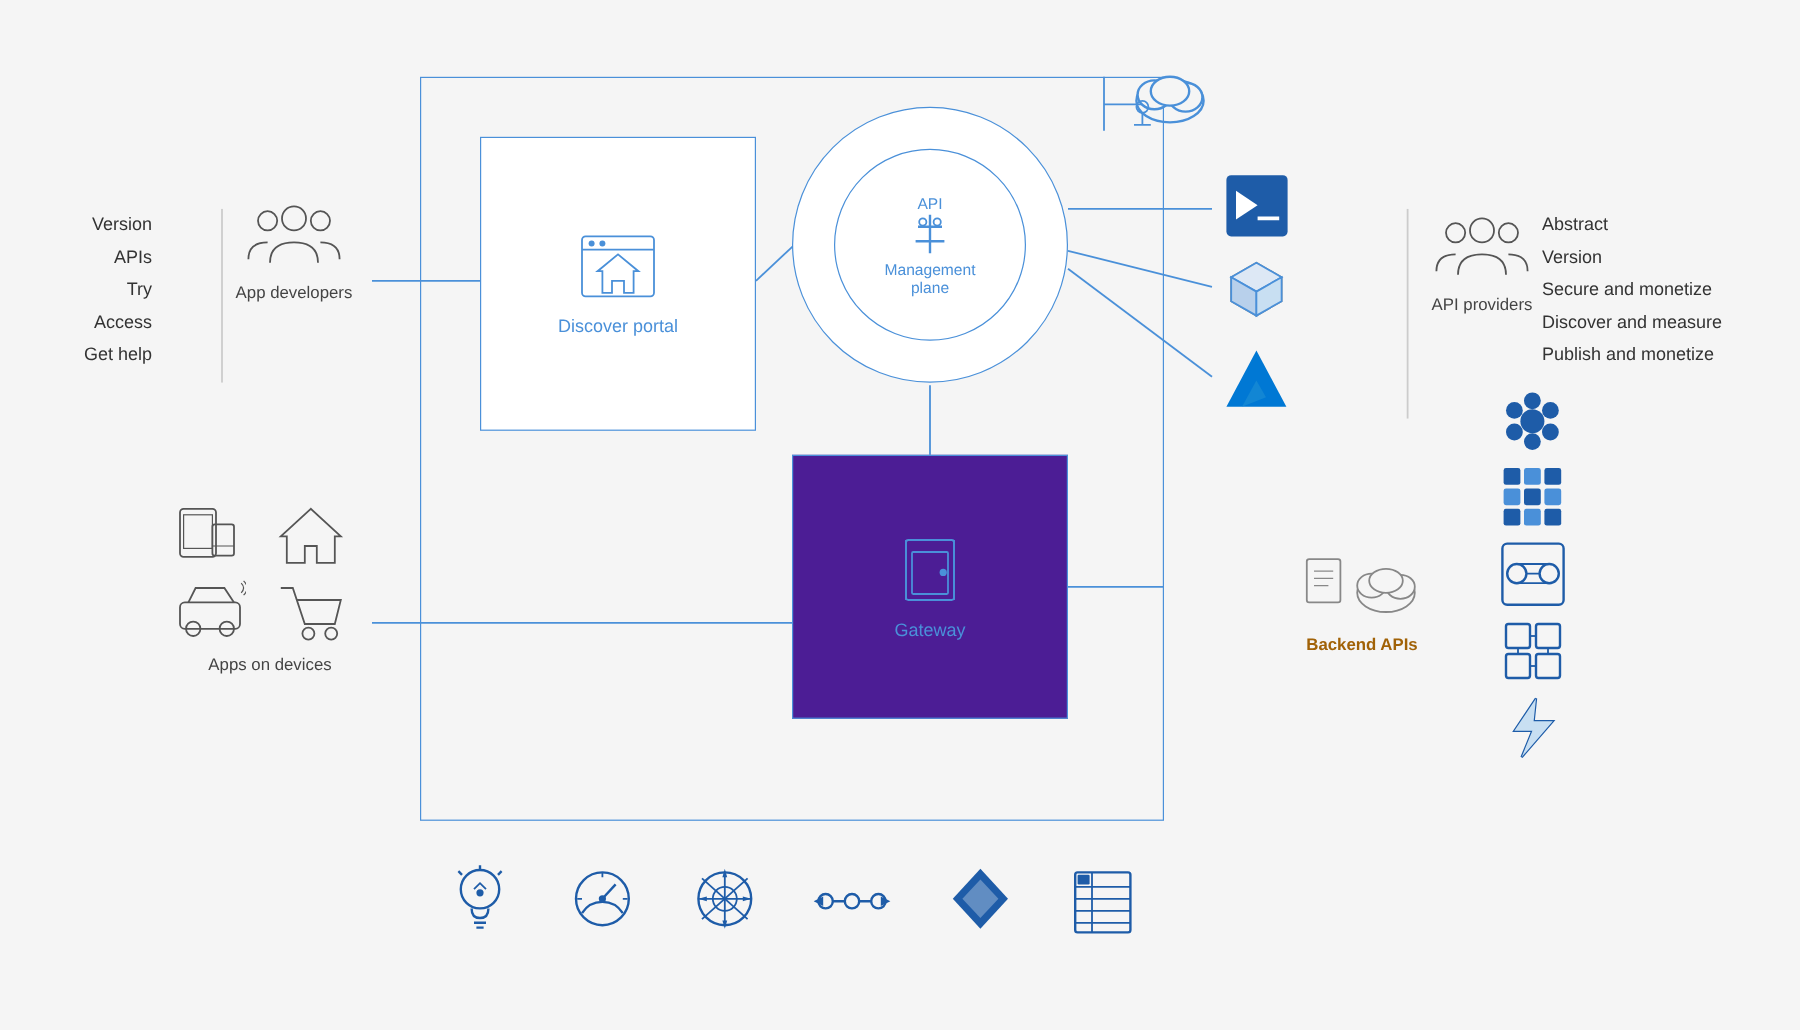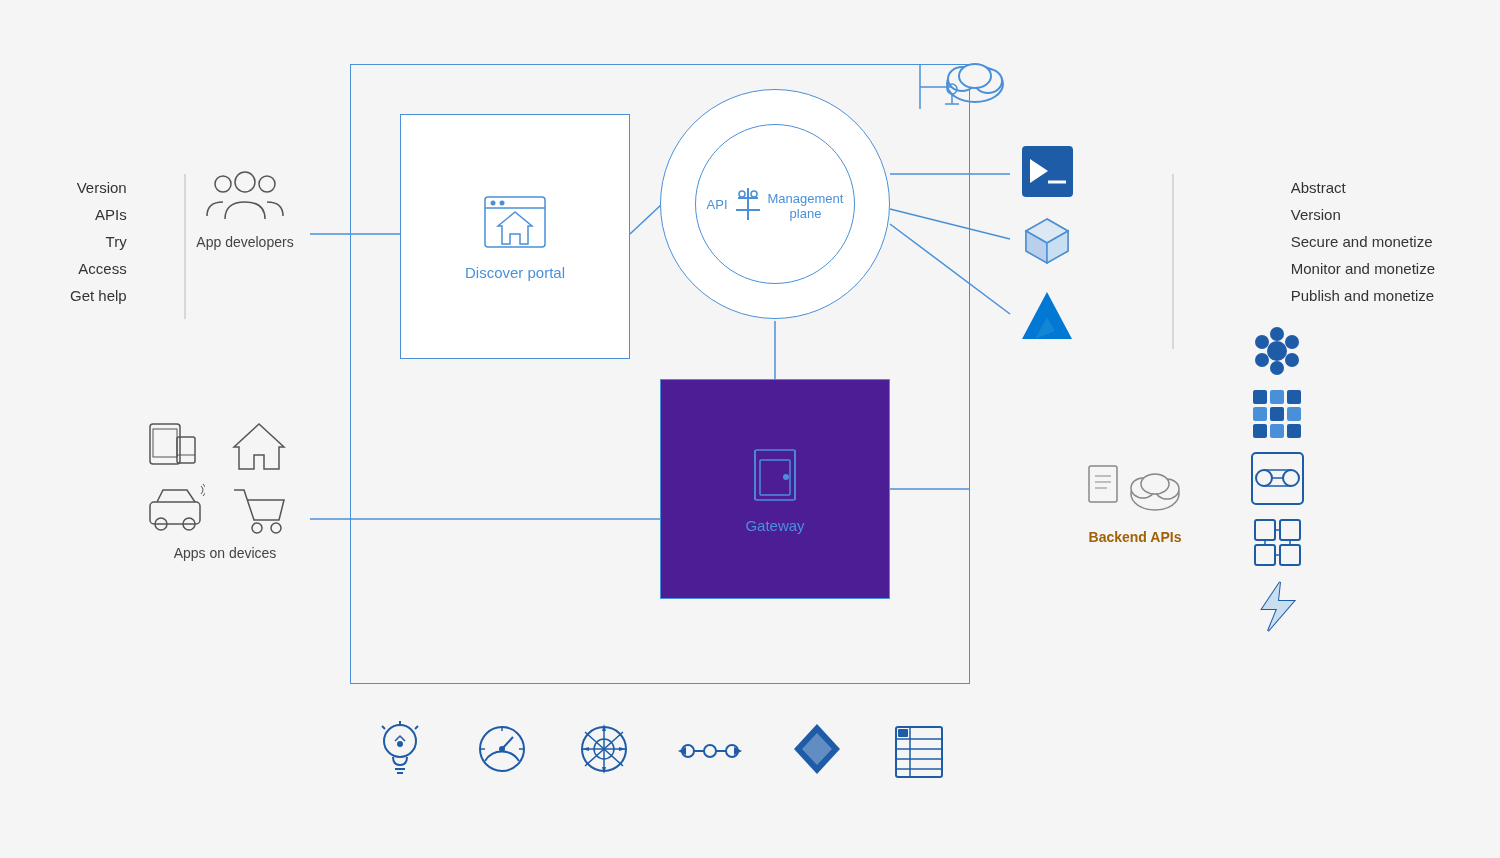--- a/index.html
+++ b/index.html
@@ -105,21 +105,21 @@
       display: flex;
       align-items: center;
       justify-content: center;
     }
     .api-circle-inner {
       width: 160px;
       height: 160px;
       border-radius: 50%;
       border: 1.5px solid #4a90d9;
       display: flex;
-      flex-direction: row;
+      flex-direction: column;
       align-items: center;
       justify-content: center;
     }
     .api-circle-inner .api-label-top {
       font-size: 13px;
       color: #4a90d9;
       font-weight: 400;
     }
     .api-circle-inner .mgmt-label {
       font-size: 14px;
@@ -352,26 +352,37 @@
     <polygon points="27,5 48,17 27,29 6,17" fill="#dde8f5" stroke="#4a90d9" stroke-width="1.5"></polygon>
     <polygon points="6,17 27,29 27,49 6,37" fill="#b8d0eb" stroke="#4a90d9" stroke-width="1.5"></polygon>
     <polygon points="48,17 27,29 27,49 48,37" fill="#c8dff2" stroke="#4a90d9" stroke-width="1.5"></polygon>
   </svg>
 
   <svg style="position:absolute;right:375px;top:270px;width:55px;height:55px;" viewBox="0 0 55 55">
     <polygon points="27,3 52,50 2,50" fill="#0078d4"></polygon>
     <polygon points="15,50 27,28 35,42" fill="#1e90d4" opacity="0.6"></polygon>
   </svg>
 
+  <div class="api-providers" style="position:absolute;right:155px;top:155px;text-align:center;width:120px;">
+    <svg width="80" height="60" viewBox="0 0 80 60">
+      <circle cx="40" cy="18" r="10" fill="none" stroke="#555" stroke-width="1.5"></circle>
+      <path d="M20 55 Q20 38 40 38 Q60 38 60 55" fill="none" stroke="#555" stroke-width="1.5"></path>
+      <circle cx="18" cy="20" r="8" fill="none" stroke="#555" stroke-width="1.5"></circle>
+      <path d="M2 52 Q2 38 18 38" fill="none" stroke="#555" stroke-width="1.5"></path>
+      <circle cx="62" cy="20" r="8" fill="none" stroke="#555" stroke-width="1.5"></circle>
+      <path d="M78 52 Q78 38 62 38" fill="none" stroke="#555" stroke-width="1.5"></path>
+    </svg>
+    <div class="label" style="font-size:14px;color:#444;margin-top:6px;">API providers</div>
+  </div>
 
   <div class="right-actions" style="position:absolute;right:15px;top:155px;line-height:1.8;">
     <span style="display:block;font-size:15px;color:#333;">Abstract</span>
     <span style="display:block;font-size:15px;color:#333;">Version</span>
     <span style="display:block;font-size:15px;color:#333;">Secure and monetize</span>
-    <span style="display:block;font-size:15px;color:#333;">Monitor and monetize</span>
+    <span style="display:block;font-size:15px;color:#333;">Discover and measure</span>
     <span style="display:block;font-size:15px;color:#333;">Publish and monetize</span>
   </div>
 
   <svg style="position:absolute;right:275px;top:155px;width:4px;height:175px;pointer-events:none;">
     <line x1="2" y1="0" x2="2" y2="175" stroke="#ccc" stroke-width="1.5"></line>
   </svg>
 
   <svg style="position:absolute;right:145px;top:305px;width:55px;height:55px;" viewBox="0 0 55 55">
     <circle cx="27" cy="27" r="10" fill="#1e5ca8"></circle>
     <circle cx="27" cy="10" r="7" fill="#1e5ca8"></circle>

